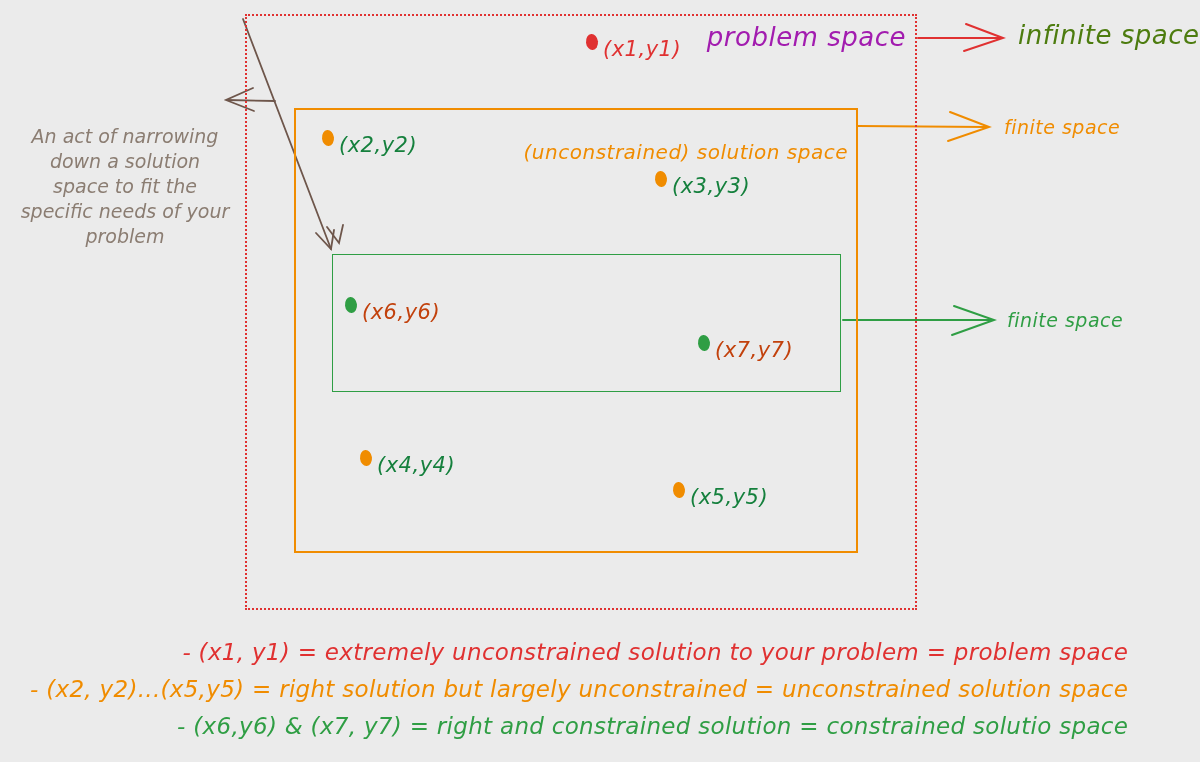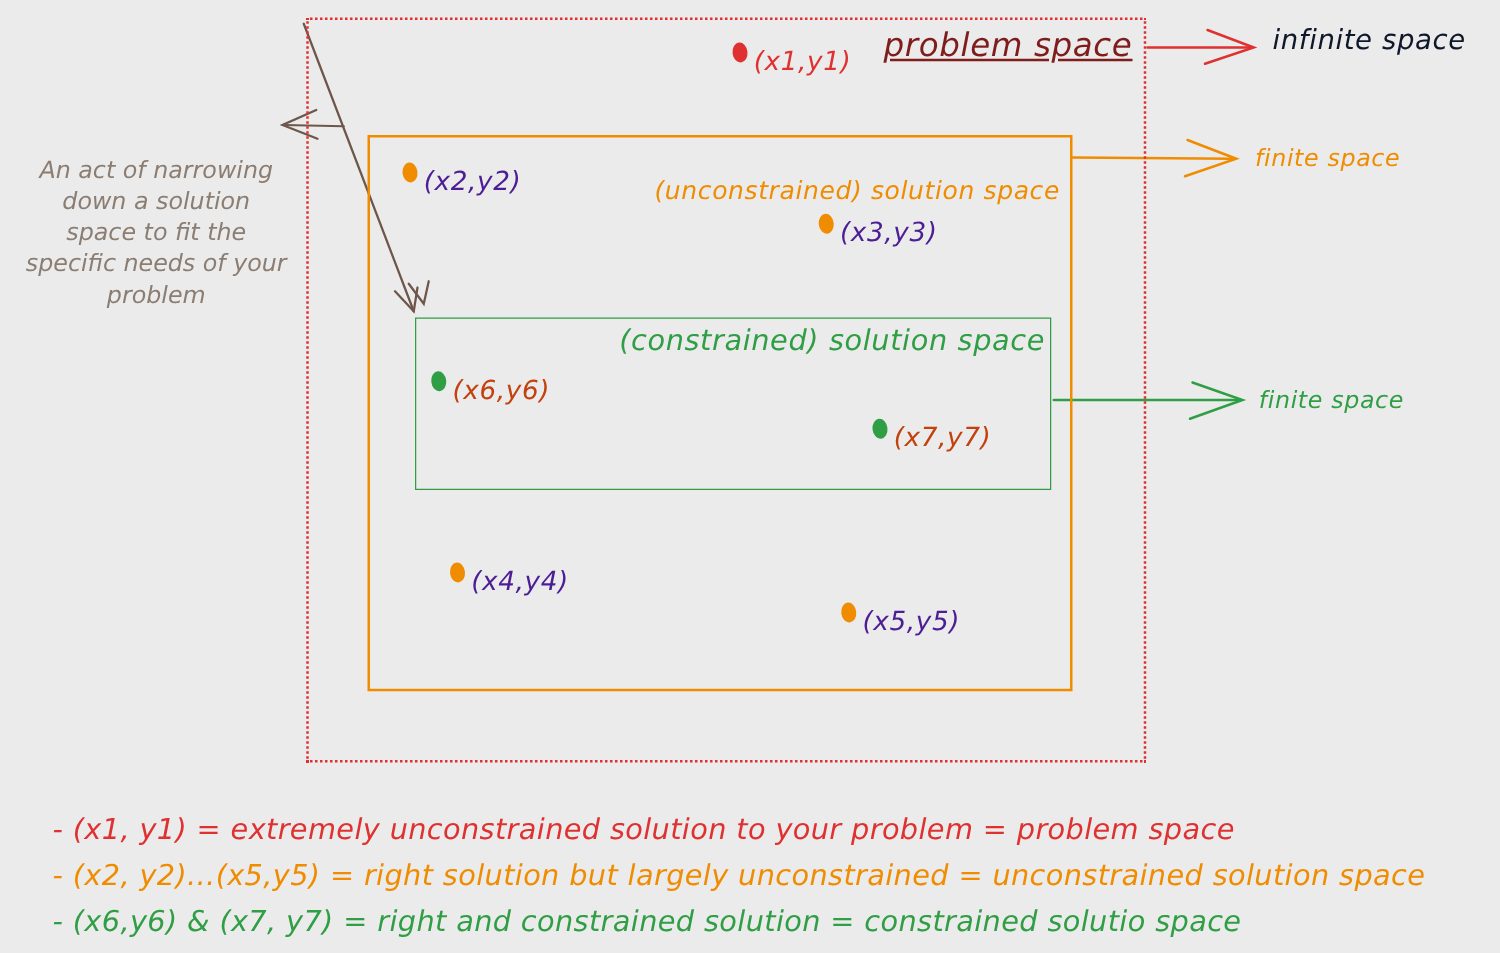--- a/index.html
+++ b/index.html
@@ -30,42 +30,42 @@
     left: 294px; top: 108px; width: 564px; height: 445px;
     border: 2px solid #f08c00;
     box-sizing: border-box;
   }
   .green-box {
     left: 332px; top: 254px; width: 509px; height: 138px;
     border: 1.7px solid #2f9e44;
     box-sizing: border-box;
   }
   .space-label { position: absolute; white-space: nowrap; letter-spacing: 0.5px; }
-  .label-problem   { right: 294px; top: 22px;  font-size: 26px; color: #7f1d1d; text-decoration: underline; }
+  .label-problem   { right: 294px; top: 22px;  font-size: 26px; color: #a21caf; }
   .label-unconstrained { right: 352px; top: 116px; font-size: 20px; color: #f08c00; margin-top: 24px; }
   .label-constrained   { right: 364px; top: 260px; font-size: 23px; color: #2f9e44; }
 
   .side-tag { position: absolute; white-space: nowrap; font-size: 19px; letter-spacing: 0.5px; }
-  .tag-infinite     { left: 1018px; top: 20px;  color: #0f172a; font-size: 22px; }
+  .tag-infinite     { left: 1018px; top: 20px;  color: #4d7c0f; font-size: 26px; }
   .tag-finite-orange{ left: 1004px; top: 116px; color: #f08c00; }
   .tag-finite-green { left: 1007px; top: 309px; color: #2f9e44; }
 
   .point { position: absolute; }
   .point .dot {
     position: absolute; left: 0; top: 0;
     width: 12px; height: 16px;
     border-radius: 50%;
     transform: rotate(-6deg);
   }
   .point .pt-label {
     position: absolute; left: 17px; top: 3px;
     font-size: 21px; white-space: nowrap; letter-spacing: 0.5px;
   }
   .pt-red .dot { background: #e03131; }  .pt-red .pt-label { color: #e03131; }
-  .pt-orange .dot { background: #f08c00; }  .pt-orange .pt-label { color: #4c1d95; }
+  .pt-orange .dot { background: #f08c00; }  .pt-orange .pt-label { color: #15803d; }
   .pt-green .dot { background: #2f9e44; }  .pt-green .pt-label { color: #c2410c; }
 
   .p1 { left: 586px; top: 34px; }
   .p2 { left: 322px; top: 130px; }
   .p3 { left: 655px; top: 171px; }
   .p4 { left: 360px; top: 450px; }
   .p5 { left: 673px; top: 482px; }
   .p6 { left: 345px; top: 297px; }
   .p7 { left: 698px; top: 335px; }
 
@@ -78,21 +78,21 @@
     position: absolute; left: 10px; top: 124px;
     width: 230px;
     font-size: 19px; line-height: 25px;
     color: #8b7d72;
     white-space: pre-line;
     text-align: center;
   }
 
   .legend {
     position: absolute; left: 30px; top: 634px;
-    list-style: none; margin: 12px; padding: 0;
+    list-style: none; margin: 0; padding: 0; text-align: right;
   }
   .legend li {
     font-size: 23px; line-height: 37px;
     white-space: nowrap; letter-spacing: 0.3px;
   }
   .legend .red    { color: #e03131; }
   .legend .orange { color: #f08c00; }
   .legend .green  { color: #2f9e44; }
 </style>
 </head>
@@ -128,21 +128,20 @@
       <polyline points="253,88 226,100 254,111"></polyline>
     </g>
   </svg>
 
   <div class="box red-box"></div>
   <div class="box orange-box"></div>
   <div class="box green-box"></div>
 
   <div class="space-label label-problem">problem space</div>
   <div class="space-label label-unconstrained">(unconstrained) solution space</div>
-  <div class="space-label label-constrained">(constrained) solution space</div>
 
   <div class="side-tag tag-infinite">infinite space</div>
   <div class="side-tag tag-finite-orange">finite space</div>
   <div class="side-tag tag-finite-green">finite space</div>
 
   <div class="point pt-red p1">
     <span class="dot"></span>
     <span class="pt-label">(x1,y1)</span>
   </div>
   <div class="point pt-orange p2">

